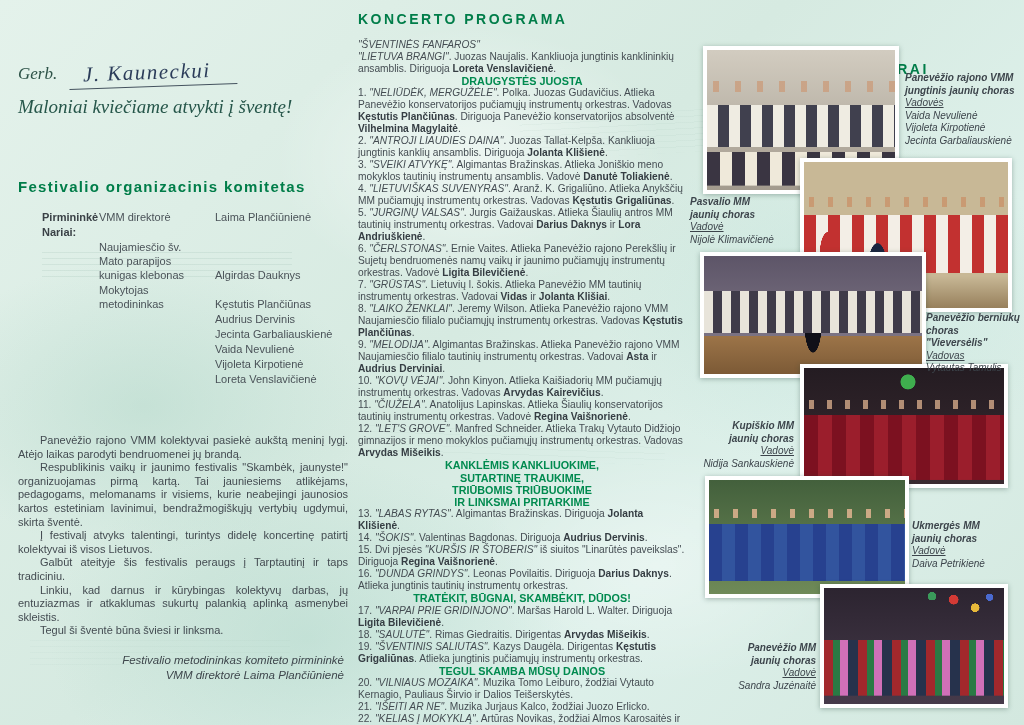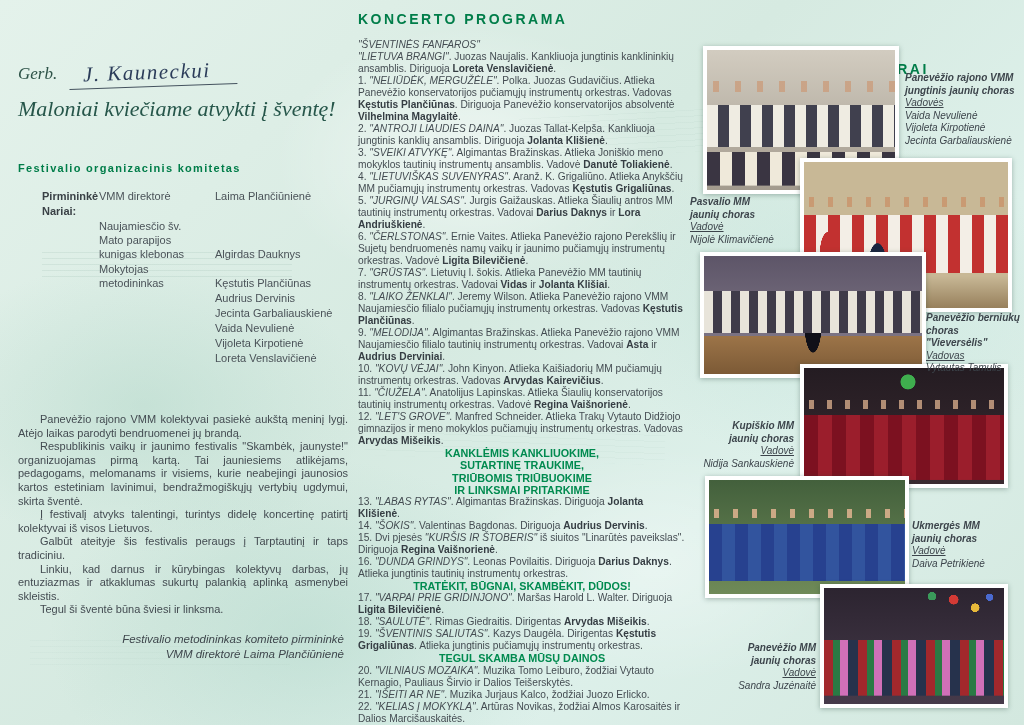--- a/index.html
+++ b/index.html
@@ -23,22 +23,22 @@
 
   
   .col-left{position:absolute;left:18px;top:60px;width:330px;}
   .salutation{font-family:"Liberation Serif",serif;font-style:italic;font-size:17px;color:#2e5348;}
   .hand{
     display:inline-block;font-family:"Liberation Serif",serif;font-style:italic;
     font-size:21px;letter-spacing:1.5px;color:#2b3c59;
     transform:rotate(-2deg);padding:0 26px 1px 14px;margin-left:8px;
     border-bottom:1.5px solid #44525e;
   }
-  .greeting{font-family:"Liberation Serif",serif;font-style:italic;font-size:22px;color:#26564a;margin-top:9px;}
-  .committee-title{margin-top:40px;color:#007d49;font-weight:bold;font-size:11px;letter-spacing:1.3px;}
+  .greeting{font-family:"Liberation Serif",serif;font-style:italic;font-size:19px;color:#26564a;margin-top:9px;}
+  .committee-title{margin-top:60px;color:#007d49;font-weight:bold;font-size:15px;letter-spacing:1.3px;}
   .committee{margin-top:15px;font-size:11px;line-height:14px;color:#4a5258;}
   .crow{display:flex;align-items:flex-end;margin-bottom:1px;}
   .clabel{width:57px;flex:none;font-weight:bold;color:#3a4146;padding-left:24px;}
   .crole{flex:1;padding-right:4px;}
   .cname{width:133px;flex:none;padding-left:20px;}
   .paras{margin-top:48px;font-size:11px;line-height:13.6px;text-align:justify;color:#434b51;}
   .para{text-indent:22px;}
   .signature{margin-top:15px;text-align:right;font-style:italic;font-size:11.5px;line-height:15px;color:#3e464c;padding-right:4px;}
 
   
@@ -180,20 +180,21 @@
       <div>Festivalio metodininkas komiteto pirmininkė</div>
       <div>VMM direktorė Laima Plančiūnienė</div>
     </div>
   </div>
 
   <div class="col-mid">
     <div class="prog-title">KONCERTO PROGRAMA</div>
     <div>
         <div class="prog-line"><span class="seg-i">"ŠVENTINĖS FANFAROS"</span></div>
         <div class="prog-line"><span class="seg-i">"LIETUVA BRANGI"</span><span class="seg-n">. Juozas Naujalis. Kankliuoja jungtinis kanklininkių ansamblis. Diriguoja </span><span class="seg-b">Loreta Venslavičienė</span><span class="seg-n">.</span></div>
+        <div class="prog-head">DRAUGYSTĖS JUOSTA</div>
         <div class="prog-line"><span class="seg-n">1. </span><span class="seg-i">"NELIŪDĖK, MERGUŽĖLE"</span><span class="seg-n">. Polka. Juozas Gudavičius. Atlieka Panevėžio konservatorijos pučiamųjų instrumentų orkestras. Vadovas </span><span class="seg-b">Kęstutis Plančiūnas</span><span class="seg-n">. Diriguoja Panevėžio konservatorijos absolventė </span><span class="seg-b">Vilhelmina Magylaitė</span><span class="seg-n">.</span></div>
         <div class="prog-line"><span class="seg-n">2. </span><span class="seg-i">"ANTROJI LIAUDIES DAINA"</span><span class="seg-n">. Juozas Tallat-Kelpša. Kankliuoja jungtinis kanklių ansamblis. Diriguoja </span><span class="seg-b">Jolanta Klišienė</span><span class="seg-n">.</span></div>
         <div class="prog-line"><span class="seg-n">3. </span><span class="seg-i">"SVEIKI ATVYKĘ"</span><span class="seg-n">. Algimantas Bražinskas. Atlieka Joniškio meno mokyklos tautinių instrumentų ansamblis. Vadovė </span><span class="seg-b">Danutė Toliakienė</span><span class="seg-n">.</span></div>
         <div class="prog-line"><span class="seg-n">4. </span><span class="seg-i">"LIETUVIŠKAS SUVENYRAS"</span><span class="seg-n">. Aranž. K. Grigaliūno. Atlieka Anykščių MM pučiamųjų instrumentų orkestras. Vadovas </span><span class="seg-b">Kęstutis Grigaliūnas</span><span class="seg-n">.</span></div>
         <div class="prog-line"><span class="seg-n">5. </span><span class="seg-i">"JURGINŲ VALSAS"</span><span class="seg-n">. Jurgis Gaižauskas. Atlieka Šiaulių antros MM tautinių instrumentų orkestras. Vadovai </span><span class="seg-b">Darius Daknys</span><span class="seg-n"> ir </span><span class="seg-b">Lora Andriuškienė</span><span class="seg-n">.</span></div>
         <div class="prog-line"><span class="seg-n">6. </span><span class="seg-i">"ČERLSTONAS"</span><span class="seg-n">. Ernie Vaites. Atlieka Panevėžio rajono Perekšlių ir Sujetų bendruomenės namų vaikų ir jaunimo pučiamųjų instrumentų orkestras. Vadovė </span><span class="seg-b">Ligita Bilevičienė</span><span class="seg-n">.</span></div>
         <div class="prog-line"><span class="seg-n">7. </span><span class="seg-i">"GRŪSTAS"</span><span class="seg-n">. Lietuvių l. šokis. Atlieka Panevėžio MM tautinių instrumentų orkestras. Vadovai </span><span class="seg-b">Vidas</span><span class="seg-n"> ir </span><span class="seg-b">Jolanta Klišiai</span><span class="seg-n">.</span></div>
         <div class="prog-line"><span class="seg-n">8. </span><span class="seg-i">"LAIKO ŽENKLAI"</span><span class="seg-n">. Jeremy Wilson. Atlieka Panevėžio rajono VMM Naujamiesčio filialo pučiamųjų instrumentų orkestras. Vadovas </span><span class="seg-b">Kęstutis Plančiūnas</span><span class="seg-n">.</span></div>
         <div class="prog-line"><span class="seg-n">9. </span><span class="seg-i">"MELODIJA"</span><span class="seg-n">. Algimantas Bražinskas. Atlieka Panevėžio rajono VMM Naujamiesčio filialo tautinių instrumentų orkestras. Vadovai </span><span class="seg-b">Asta</span><span class="seg-n"> ir </span><span class="seg-b">Audrius Derviniai</span><span class="seg-n">.</span></div>
         <div class="prog-line"><span class="seg-n">10. </span><span class="seg-i">"KOVŲ VĖJAI"</span><span class="seg-n">. John Kinyon. Atlieka Kaišiadorių MM pučiamųjų instrumentų orkestras. Vadovas </span><span class="seg-b">Arvydas Kairevičius</span><span class="seg-n">.</span></div>

